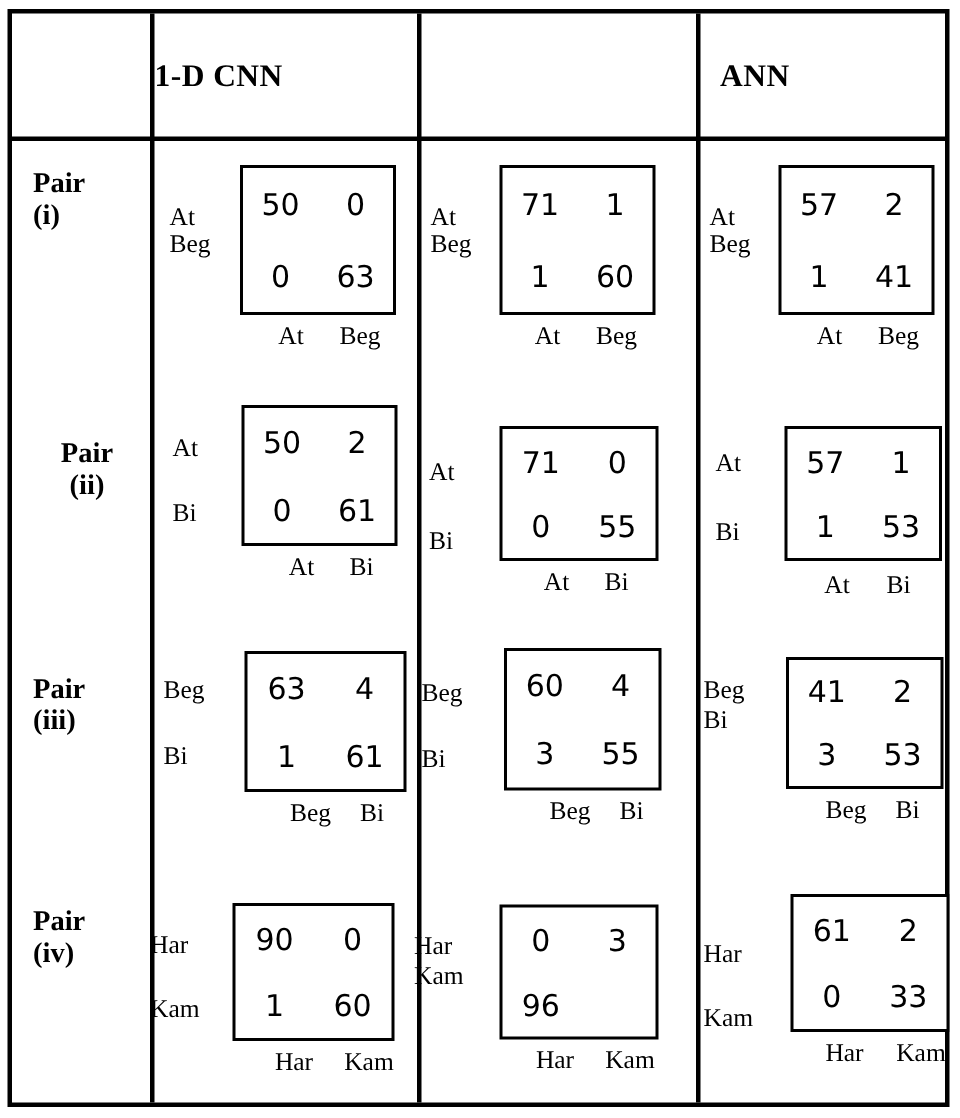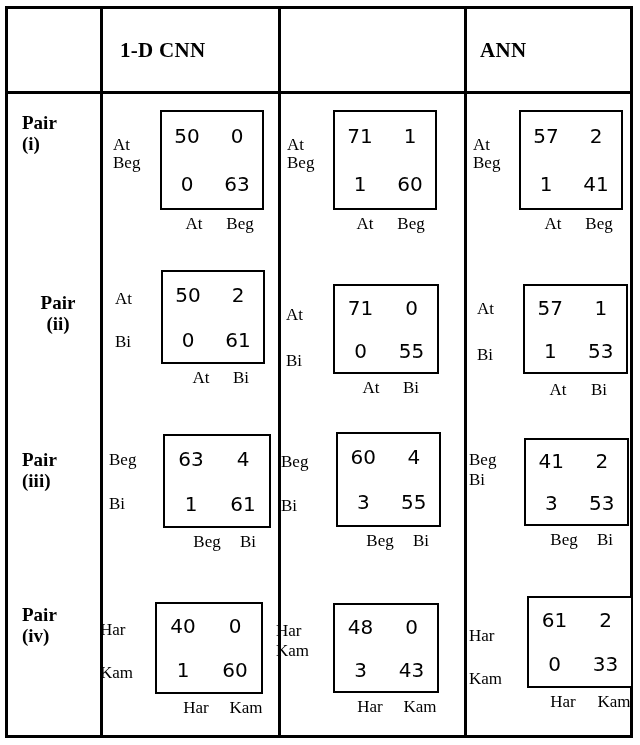--- a/index.html
+++ b/index.html
@@ -53,21 +53,21 @@
     position: absolute;
     top: 0;
     height: 82px;
     display: flex;
     align-items: center;
     font-weight: bold;
     font-size: 21px;
     letter-spacing: 0.3px;
   }
   .header-cell.hc-blank { left: 0;     width: 92px; }
-  .header-cell.hc-cnn   { left: 95px;  width: 175px; padding-left: 17px; }
+  .header-cell.hc-cnn   { left: 95px;  width: 175px; }
   .header-cell.hc-lstm  { left: 273px; width: 183px; padding-left: 14px; }
   .header-cell.hc-ann   { left: 459px; width: 169px; padding-left: 13px; }
 
   
   #body-region {
     position: absolute;
     left: 0;
     top: 85px;
     width: 628px;
     height: 644px;
@@ -436,43 +436,42 @@
       </div>
     </div>
 
     <div class="cm cm-r4c1">
       <div class="cm-inner">
         <div class="cm-rowlabels">
           <span>Har</span>
           <span>Kam</span>
         </div>
         <div class="cm-box">
-          <div class="cm-cell c00">40</div>
+          <div class="cm-cell c00">90</div>
           <div class="cm-cell c01">0</div>
           <div class="cm-cell c10">1</div>
           <div class="cm-cell c11">60</div>
         </div>
         <div class="cm-collabels">
           <span>Har</span>
           <span>Kam</span>
         </div>
       </div>
     </div>
 
     <div class="cm cm-r4c2">
       <div class="cm-inner">
         <div class="cm-rowlabels">
           <span>Har</span>
           <span>Kam</span>
         </div>
         <div class="cm-box">
-          <div class="cm-cell c00">48</div>
           <div class="cm-cell c01">0</div>
           <div class="cm-cell c10">3</div>
-          <div class="cm-cell c11">43</div>
+          <div class="cm-cell c11">96</div>
         </div>
         <div class="cm-collabels">
           <span>Har</span>
           <span>Kam</span>
         </div>
       </div>
     </div>
 
     <div class="cm cm-r4c3">
       <div class="cm-inner">

